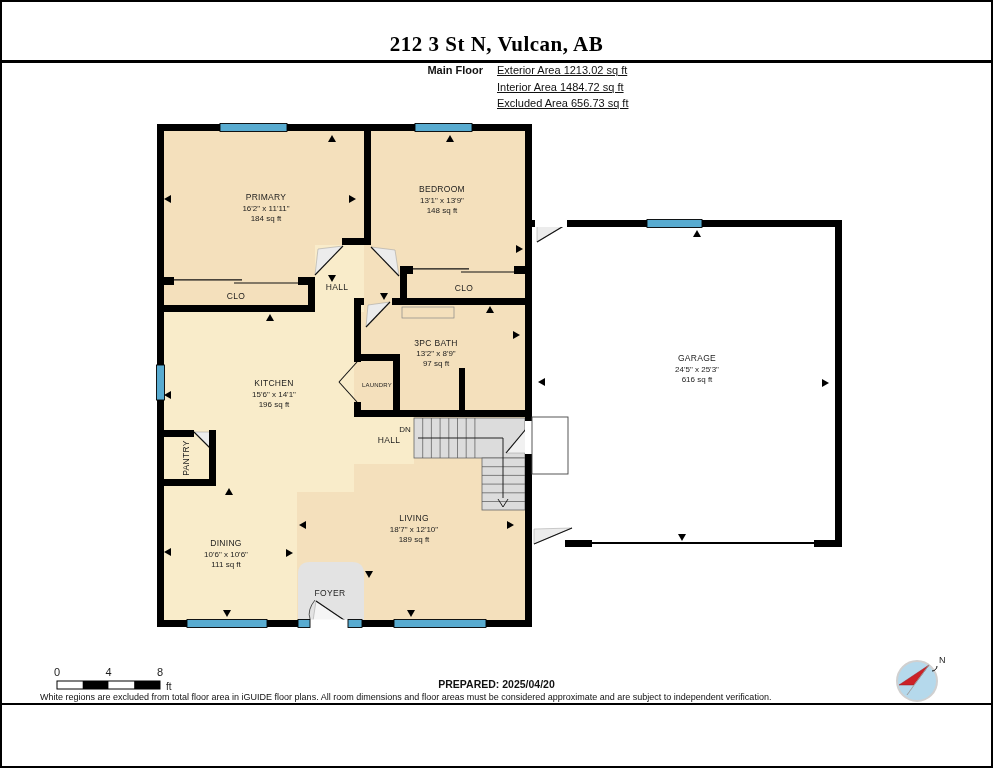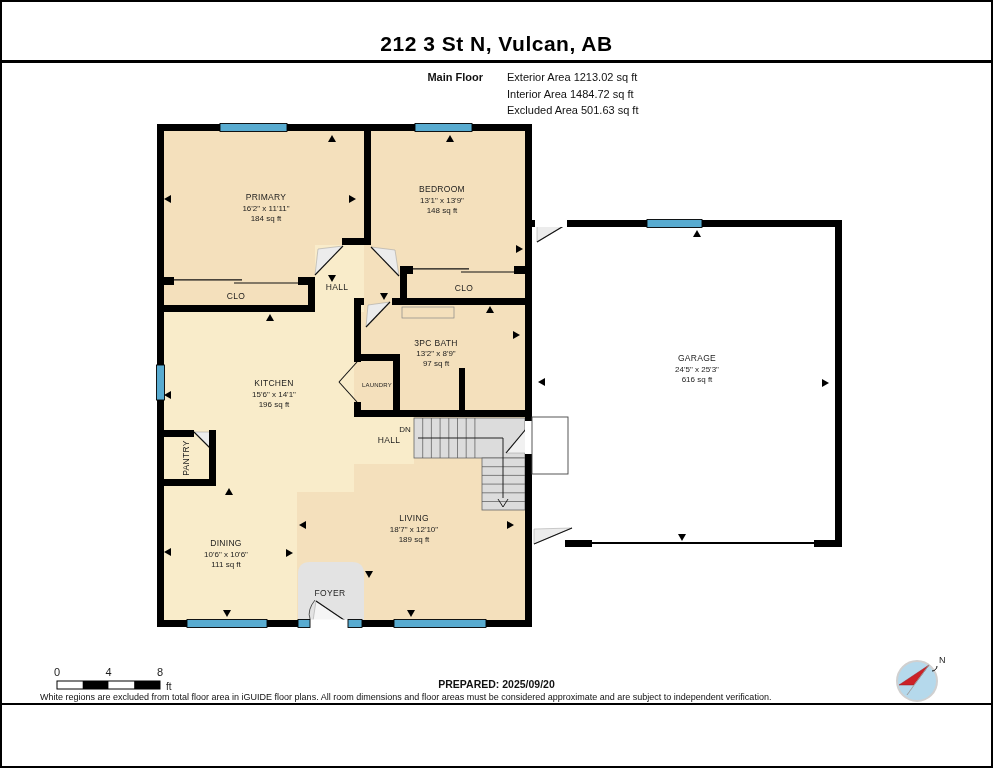--- a/index.html
+++ b/index.html
@@ -6,25 +6,26 @@
   body { background:#888; font-family:"Liberation Sans", sans-serif; }
   .page {
     position:relative; width:993px; height:768px; background:#fff;
     border:2px solid #000; overflow:hidden; margin:0 auto;
     font-family:"Liberation Sans", sans-serif;
   }
   .title {
     position:absolute; top:30px; left:0; width:100%;
     text-align:center; font-size:21px; font-weight:bold; color:#000;
     letter-spacing:0.5px;
+    font-family:Liberation Serif, serif;
   }
   .title-rule { position:absolute; top:58px; left:0; width:100%; height:3px; background:#000; }
-  .floorinfo { position:absolute; top:69px; left:330px; display:flex; font-size:11px; color:#111;gap:10px; }
+  .floorinfo { position:absolute; top:62px; left:330px; display:flex; font-size:11px; color:#111; }
   .fi-label { width:165px; text-align:right; font-weight:bold; padding-right:14px; }
-  .fi-lines div { margin-bottom:4.5px; }
+  .fi-lines div { margin-bottom:4.5px;text-decoration:underline; }
   svg text { font-family:"Liberation Sans", sans-serif; fill:#1c1c1c; }
   .rname { font-size:8.5px; letter-spacing:0.3px; }
   .rdim  { font-size:8px; }
   .small-label { font-size:8.5px; letter-spacing:0.3px; }
   .tiny-label { font-size:6px; letter-spacing:0.2px; }
   .plan-svg { position:absolute; top:0; left:0; }
   .footer-rule { position:absolute; top:701px; left:0; width:100%; height:2px; background:#000; }
   .disclaimer { position:absolute; top:690px; left:38px; font-size:9px; color:#111; }
   .prepared { position:absolute; top:676px; left:0; width:100%; text-align:center; font-size:10.5px; font-weight:bold; color:#111; }
   .scalebar-svg { position:absolute; top:662px; left:48px; }
@@ -36,21 +37,21 @@
 <div class="page">
 
   <div class="title">212 3 St N, Vulcan, AB</div>
   <div class="title-rule"></div>
 
   <div class="floorinfo">
     <div class="fi-label">Main Floor</div>
     <div class="fi-lines">
       <div>Exterior Area 1213.02 sq ft</div>
       <div>Interior Area 1484.72 sq ft</div>
-      <div>Excluded Area 501.63 sq ft</div>
+      <div>Excluded Area 656.73 sq ft</div>
     </div>
   </div>
 
   <svg class="plan-svg" width="993" height="768" viewBox="0 0 993 768">
 
     <g>
       <rect x="162" y="129" width="361" height="489" fill="#f4e0bc"></rect>
       <rect x="162" y="310" width="190" height="180" fill="#f9ecca"></rect>
       <rect x="162" y="490" width="133" height="128" fill="#f9ecca"></rect>
       <rect x="313" y="243" width="49" height="67" fill="#f9ecca"></rect>
@@ -244,21 +245,21 @@
   <svg class="scalebar-svg" width="180" height="34" viewBox="0 0 180 34">
     <text x="7" y="12" font-size="11" text-anchor="middle">0</text>
     <text x="58.5" y="12" font-size="11" text-anchor="middle">4</text>
     <text x="110" y="12" font-size="11" text-anchor="middle">8</text>
     <rect x="7" y="17" width="103" height="8" fill="#fff" stroke="#000" stroke-width="1"></rect>
     <rect x="32.7" y="17" width="25.7" height="8" fill="#000"></rect>
     <rect x="84.2" y="17" width="25.8" height="8" fill="#000"></rect>
     <text x="116" y="26" font-size="10">ft</text>
   </svg>
 
-  <div class="prepared">PREPARED: 2025/09/20</div>
+  <div class="prepared">PREPARED: 2025/04/20</div>
 
   <svg class="compass-svg" width="70" height="60" viewBox="0 0 70 60">
     <circle cx="33" cy="31" r="20" fill="#b5d9ec" stroke="#d0d0d0" stroke-width="2"></circle>
     <polygon points="45,15 15,35 30,35" fill="#cc2127" stroke="#99181d" stroke-width="0.5"></polygon>
     <polygon points="45,15 30,35 23,45" fill="#f6f6f6" stroke="#999" stroke-width="0.6"></polygon>
     <text x="55" y="13" font-size="9">N</text>
     <path d="M53,16 a5,5 0 0 1 -5,5" fill="none" stroke="#111" stroke-width="1"></path>
   </svg>
 
   <div class="footer-rule"></div>

